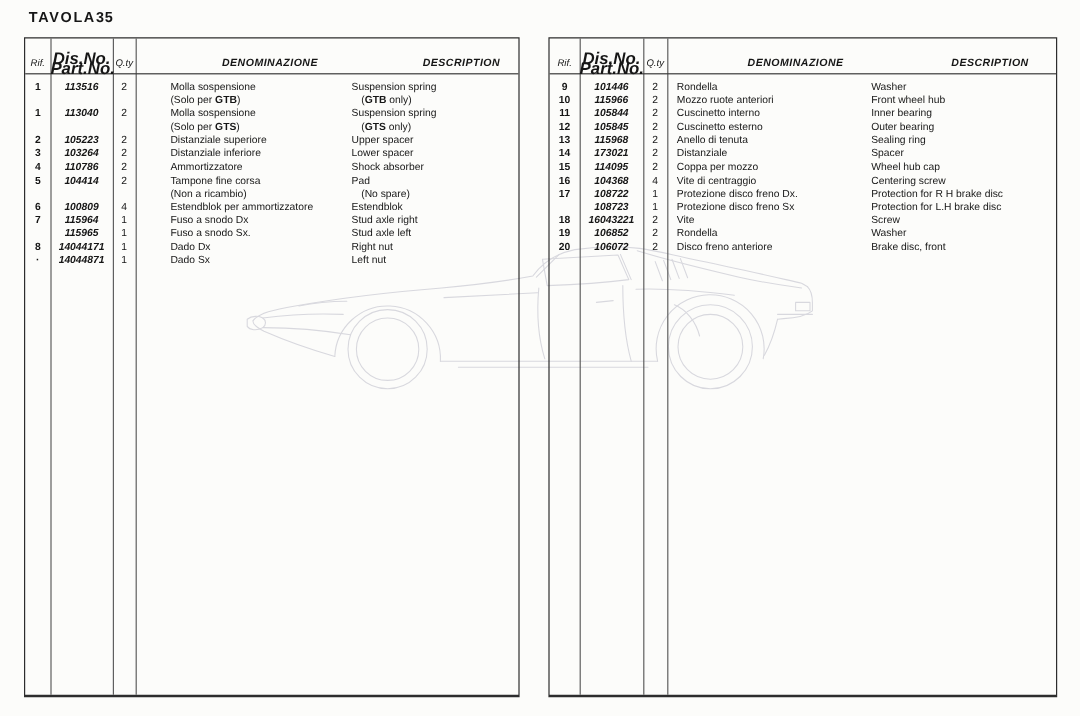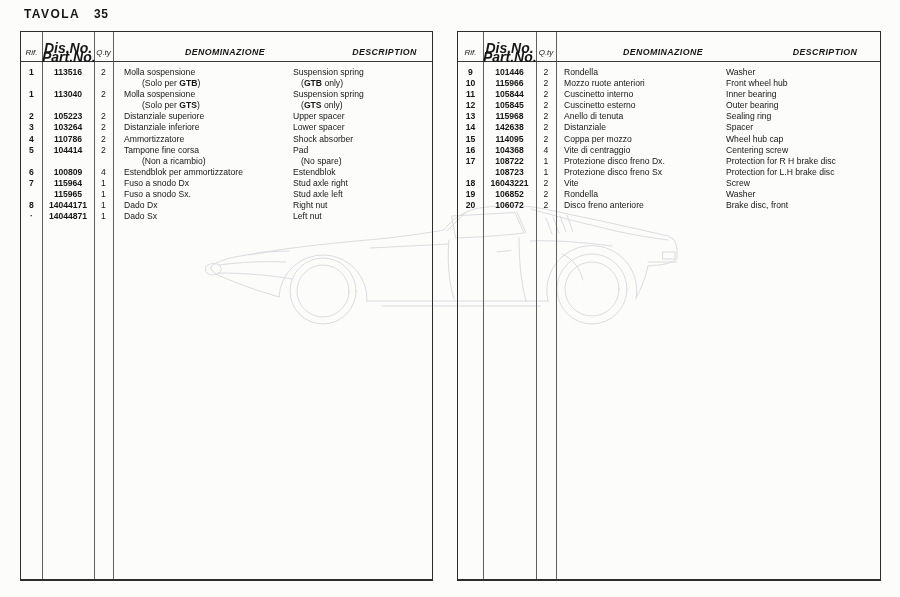--- a/index.html
+++ b/index.html
@@ -9,21 +9,21 @@
     background:#fcfcfa;
     font-family:"Liberation Sans", sans-serif;
     color:#161616;
     overflow:hidden;
   }
   
   .title-row{
     position:absolute;left:24px;top:7px;
     font-size:12px;font-weight:bold;letter-spacing:1.4px;
   }
-  .title-row .tnum{margin-left:14px;letter-spacing:0.6px;}
+  .title-row .tnum{letter-spacing:0.6px;}
 
   
   .car-svg{position:absolute;left:0;top:0;z-index:0;pointer-events:none;}
 
   
   .ptable{
     position:absolute;top:31px;height:550px;
     border:1.6px solid #2d2d2d;
     border-bottom-width:2.2px;
     box-sizing:border-box;
@@ -46,23 +46,23 @@
   .t-right .phead,.t-right .prow{grid-template-columns:25px 53px 20px 170px 1fr;}
 
   .phead .hc{font-style:italic;text-align:center;font-size:8px;line-height:9px;}
   .phead .h-part{font-weight:bold;font-size:14px;}
   .phead .h-den,.phead .h-desc{font-weight:bold;font-size:8.8px;letter-spacing:0.4px;padding-left:44px;}
 
   .pbody{position:absolute;left:0;right:0;top:30px;padding-top:5px;}
   .prow{display:grid;height:11.1px;line-height:11.1px;font-size:8.6px;}
   .cell{white-space:nowrap;overflow:visible;}
   .cell.rif{text-align:center;font-weight:bold;}
-  .cell.part{text-align:center;font-weight:bold;}
+  .cell.part{text-align:center;font-weight:bold;font-style:italic;}
   .cell.qty{text-align:center;}
-  .cell.den{padding-left:11px;}
+  .cell.den{padding-left:29px;}
   .t-right .cell.den{padding-left:8px;}
   .cell.desc{padding-left:0;}
   .prow.cont .cell.den{padding-left:29px;}
   .prow.cont .cell.desc{padding-left:8px;}
   .cell b{font-weight:bold;}
 </style>
 </head>
 <body>
 
 <div class="page">
@@ -286,21 +286,21 @@
         </div>
         <div class="prow">
           <div class="cell rif">13</div>
           <div class="cell part">115968</div>
           <div class="cell qty">2</div>
           <div class="cell den">Anello di tenuta</div>
           <div class="cell desc">Sealing ring</div>
         </div>
         <div class="prow">
           <div class="cell rif">14</div>
-          <div class="cell part">142638</div>
+          <div class="cell part">173021</div>
           <div class="cell qty">2</div>
           <div class="cell den">Distanziale</div>
           <div class="cell desc">Spacer</div>
         </div>
         <div class="prow">
           <div class="cell rif">15</div>
           <div class="cell part">114095</div>
           <div class="cell qty">2</div>
           <div class="cell den">Coppa per mozzo</div>
           <div class="cell desc">Wheel hub cap</div>

